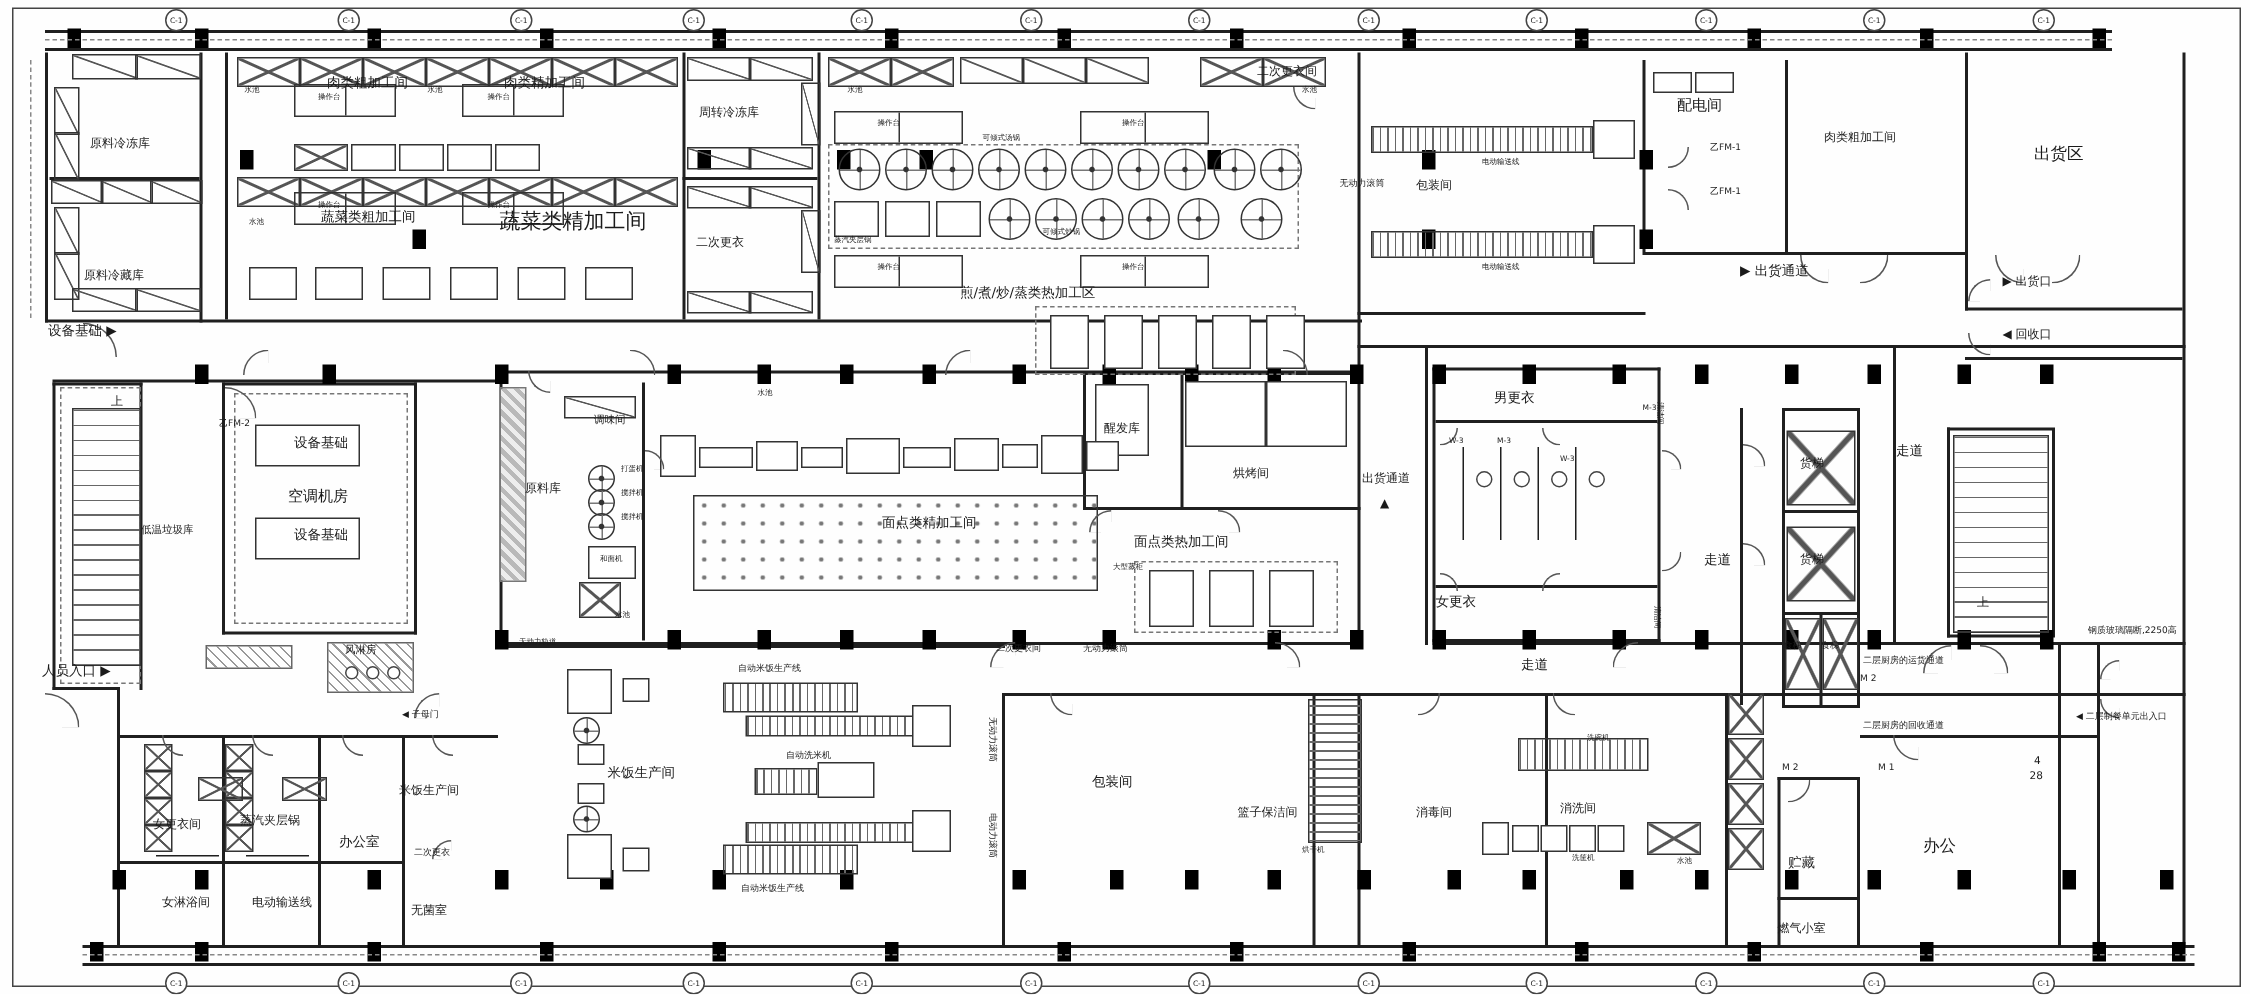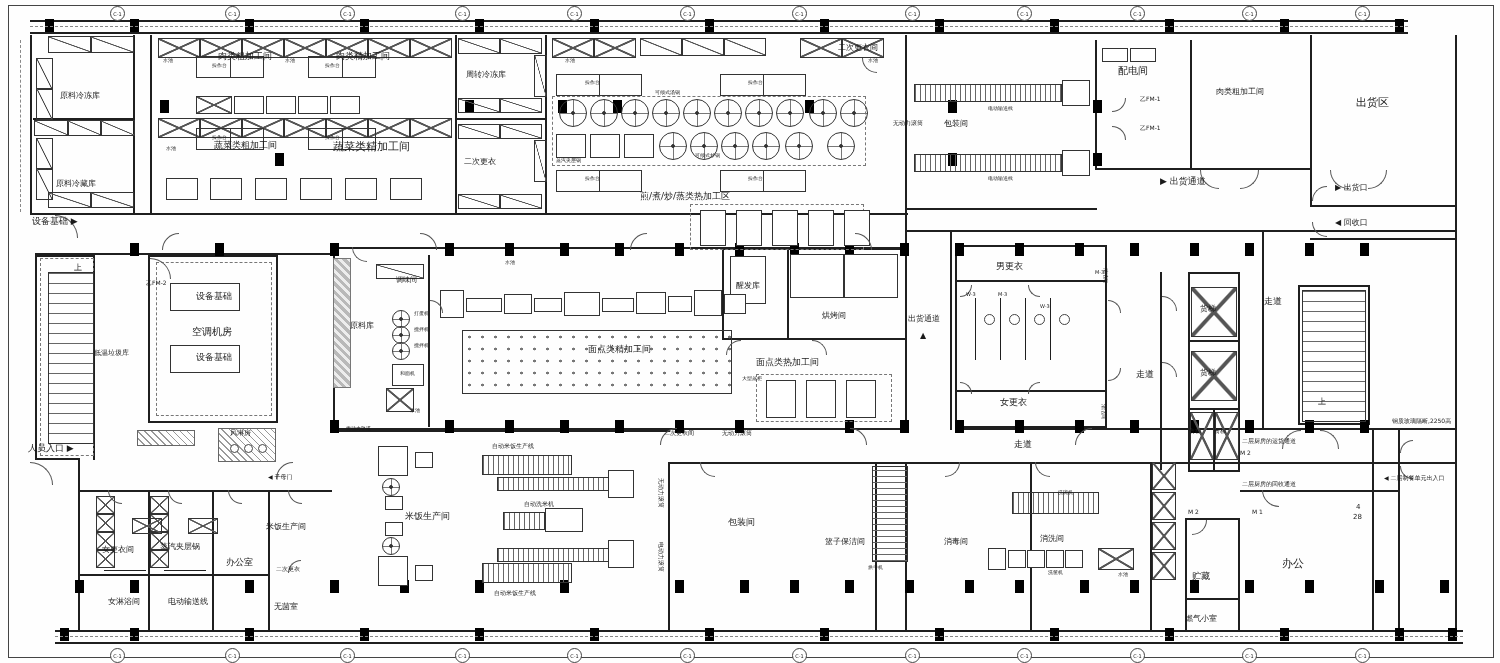--- a/index.html
+++ b/index.html
@@ -444,21 +444,21 @@
     <div class="door" style="left: 1400px; top: 466px; width: 12px; height: 12px; border-radius: 0px 0px 0px 100%; border-width: 0px 0px 1px 1px;"></div>
     <div class="door" style="left: 700px; top: 462px; width: 14px; height: 14px; border-radius: 0px 0px 0px 100%; border-width: 0px 0px 1px 1px;"></div>
     <div class="door" style="left: 945px; top: 462px; width: 14px; height: 14px; border-radius: 0px 0px 100%; border-width: 0px 1px 1px 0px;"></div>
     <div class="door" style="left: 1035px; top: 462px; width: 14px; height: 14px; border-radius: 0px 0px 0px 100%; border-width: 0px 0px 1px 1px;"></div>
     <div class="door" style="left: 862px; top: 58px; width: 14px; height: 14px; border-radius: 0px 0px 0px 100%; border-width: 0px 0px 1px 1px;"></div>
     <div class="lbl" style="left: 60px; top: 92px; font-size: 8px;">原料冷冻库</div>
     <div class="lbl" style="left: 56px; top: 180px; font-size: 8px;">原料冷藏库</div>
     <div class="lbl" style="left: 218px; top: 52px; font-size: 9px;">肉类粗加工间</div>
     <div class="lbl" style="left: 336px; top: 52px; font-size: 9px;">肉类精加工间</div>
     <div class="lbl" style="left: 214px; top: 141px; font-size: 9px;">蔬菜类粗加工间</div>
-    <div class="lbl" style="left: 333px; top: 141px; font-size: 11px;">蔬菜类精加工间</div>
+    <div class="lbl" style="left: 333px; top: 141px; font-size: 14px;">蔬菜类精加工间</div>
     <div class="lbl" style="left: 466px; top: 71px; font-size: 8px;">周转冷冻库</div>
     <div class="lbl" style="left: 464px; top: 158px; font-size: 8px;">二次更衣</div>
     <div class="lbl" style="left: 640px; top: 192px; font-size: 9px;">煎/煮/炒/蒸类热加工区</div>
     <div class="lbl" style="left: 838px; top: 44px; font-size: 8px;">二次更衣间</div>
     <div class="lbl" style="left: 893px; top: 120px; font-size: 6px;">无动力滚筒</div>
     <div class="lbl" style="left: 944px; top: 120px; font-size: 8px;">包装间</div>
     <div class="lbl" style="left: 988px; top: 106px; font-size: 5px;">电动输送线</div>
     <div class="lbl" style="left: 988px; top: 176px; font-size: 5px;">电动输送线</div>
     <div class="lbl" style="left: 1118px; top: 66px; font-size: 10px;">配电间</div>
     <div class="lbl" style="left: 1140px; top: 96px; font-size: 6px;">乙FM-1</div>
@@ -512,21 +512,21 @@
     <div class="lbl" style="left: 414px; top: 343px; font-size: 5px;">搅拌机</div>
     <div class="lbl" style="left: 400px; top: 371px; font-size: 5px;">和面机</div>
     <div class="lbl" style="left: 588px; top: 345px; font-size: 9px;">面点类精加工间</div>
     <div class="lbl" style="left: 756px; top: 358px; font-size: 9px;">面点类热加工间</div>
     <div class="lbl" style="left: 736px; top: 282px; font-size: 8px;">醒发库</div>
     <div class="lbl" style="left: 822px; top: 312px; font-size: 8px;">烘烤间</div>
     <div class="lbl" style="left: 742px; top: 376px; font-size: 5px;">大型蒸柜</div>
     <div class="lbl" style="left: 908px; top: 315px; font-size: 8px;">出货通道</div>
     <div class="lbl" style="left: 920px; top: 332px; font-size: 8px;">▲</div>
     <div class="lbl" style="left: 996px; top: 262px; font-size: 9px;">男更衣</div>
-    <div class="lbl" style="left: 1000px; top: 398px; font-size: 9px;">女更衣</div>
+    <div class="lbl" style="left: 957px; top: 398px; font-size: 9px;">女更衣</div>
     <div class="lbl" style="left: 966px; top: 292px; font-size: 5px;">W-3</div>
     <div class="lbl" style="left: 998px; top: 292px; font-size: 5px;">M-3</div>
     <div class="lbl" style="left: 1040px; top: 304px; font-size: 5px;">W-3</div>
     <div class="lbl" style="left: 1095px; top: 270px; font-size: 5px;">M-3</div>
     <div class="lbl" style="left: 1108px; top: 268px; font-size: 5px; transform: rotate(90deg);">清洁间</div>
     <div class="lbl" style="left: 1106px; top: 404px; font-size: 5px; transform: rotate(90deg);">清洁间</div>
     <div class="lbl" style="left: 1136px; top: 370px; font-size: 9px;">走道</div>
     <div class="lbl" style="left: 1200px; top: 305px; font-size: 8px;">货梯</div>
     <div class="lbl" style="left: 1200px; top: 369px; font-size: 8px;">货梯</div>
     <div class="lbl" style="left: 1189px; top: 428px; font-size: 6px;">食梯</div>

